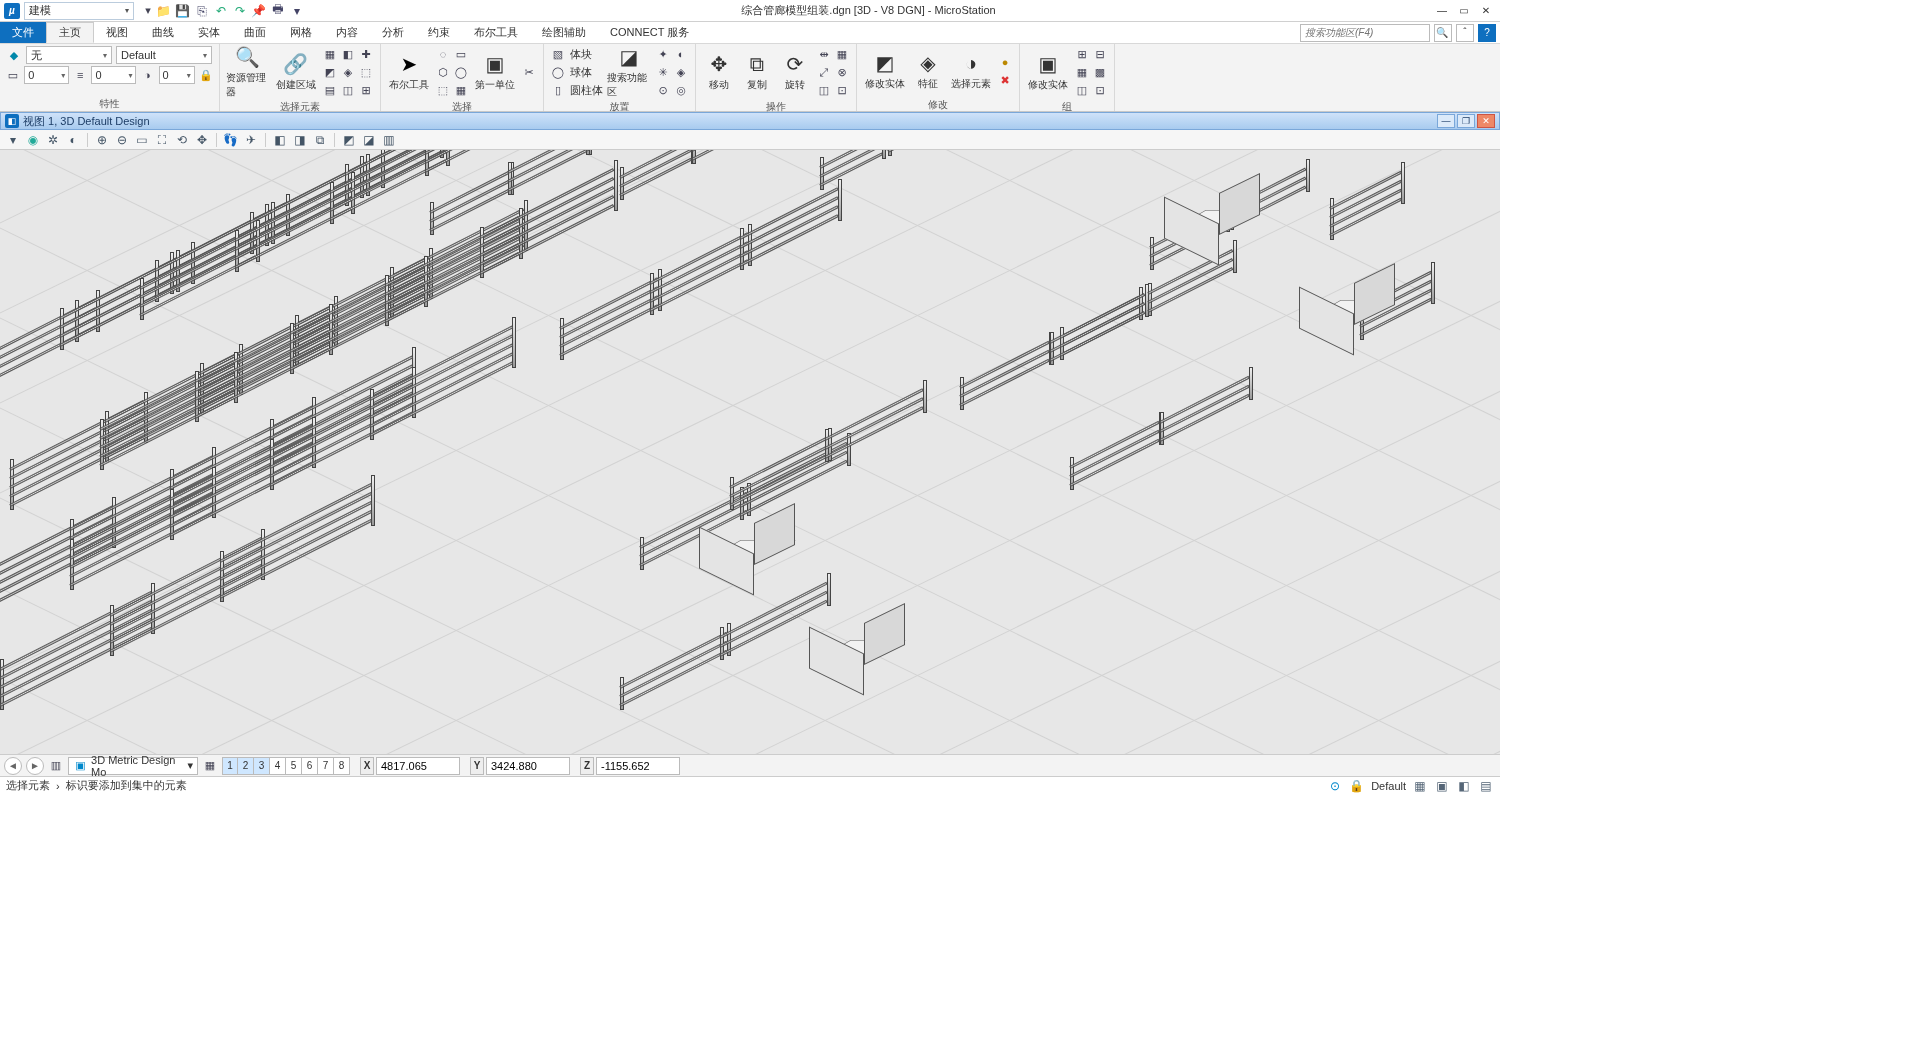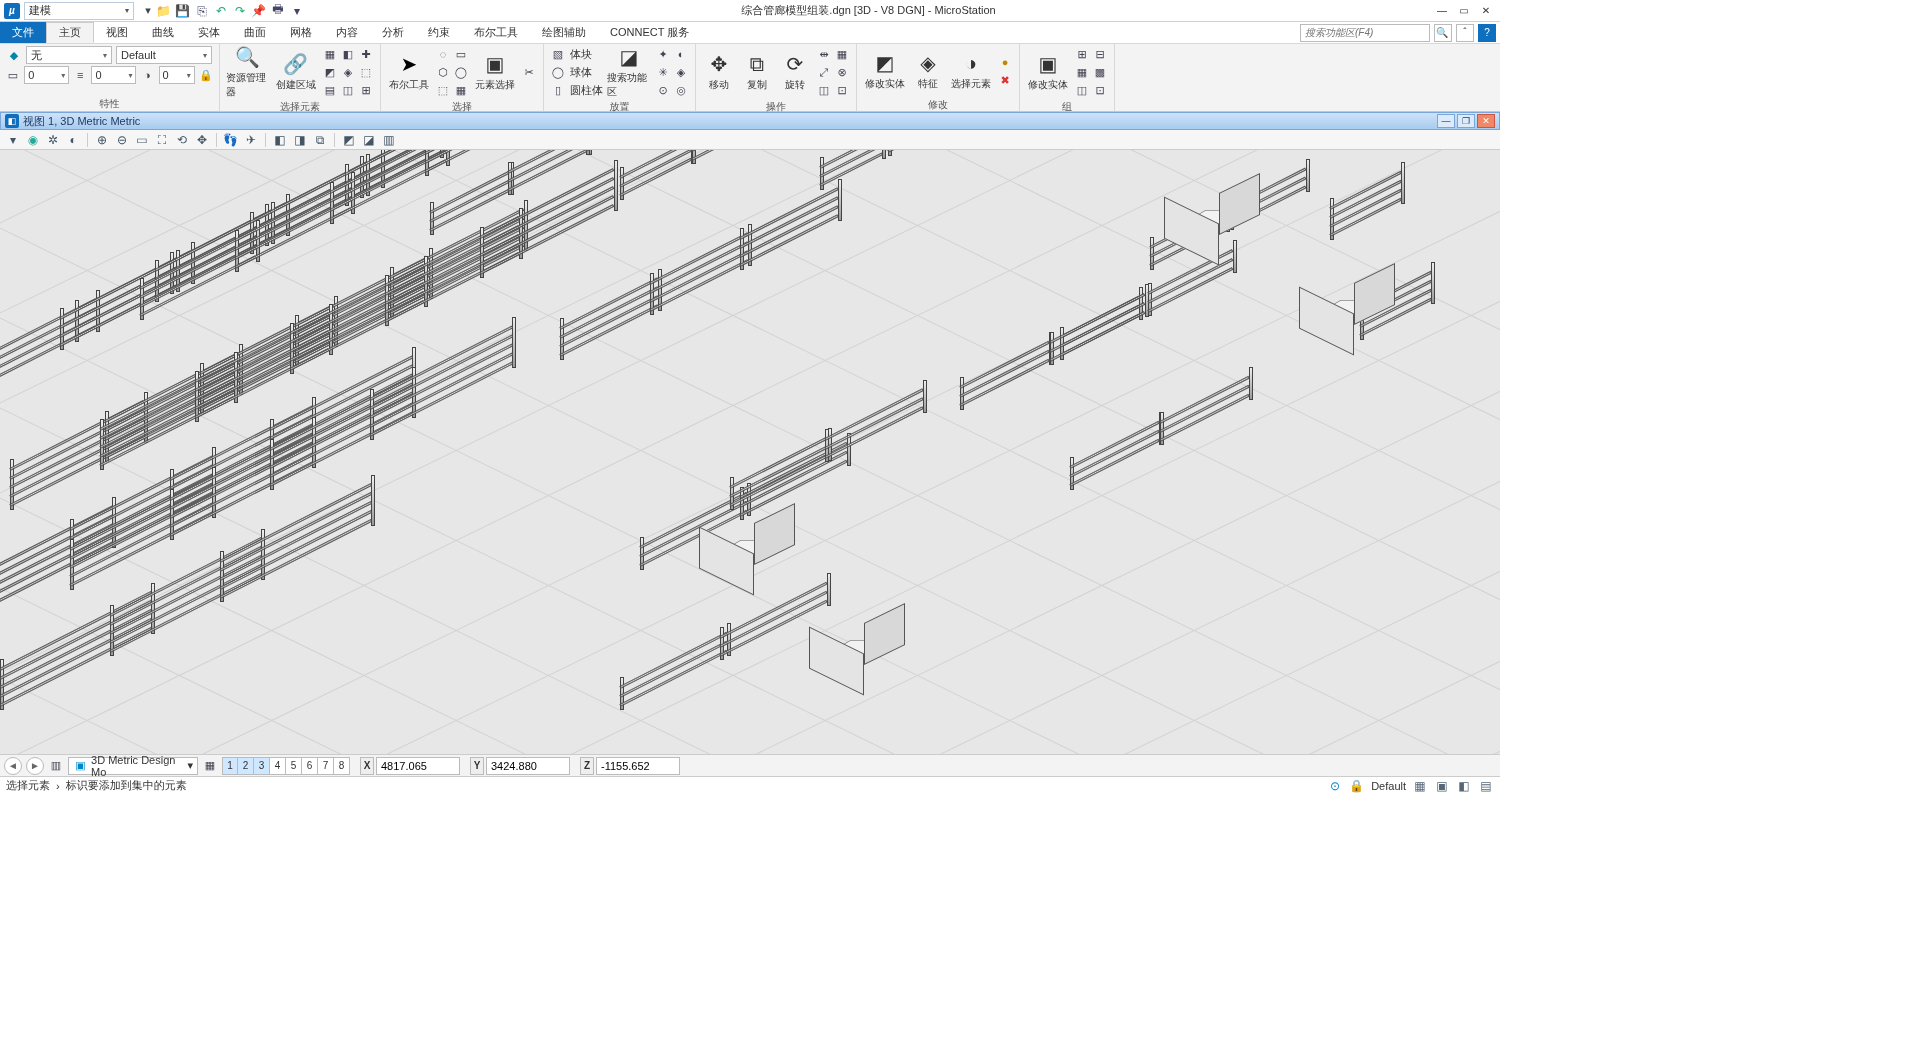--- a/index.html
+++ b/index.html
@@ -203,21 +203,21 @@
       <div class="smallgrid" style="grid-template-columns:repeat(2,16px)">
         <span class="ico">◌</span>
           <span class="ico">▭</span>
         <span class="ico">⬡</span>
           <span class="ico">◯</span>
         <span class="ico">⬚</span>
           <span class="ico">▦</span>
       </div>
       <div class="vbtn">
           <div class="bigico">▣</div>
-          <span>元素选择</span>
+          <span>第一单位</span>
         </div>
       <span class="mini-ico">✂</span>
     </div>
     <div class="rgroup-label">选择</div>
   </div>
 
   <div class="rgroup">
     <div class="rgroup-body">
       <div style="display:flex; flex-direction:column; gap:2px;">
         <div style="display:flex; gap:4px; align-items:center">
@@ -311,21 +311,21 @@
         <span class="ico">◫</span>
           <span class="ico">⊡</span>
       </div>
     </div>
     <div class="rgroup-label">组</div>
   </div>
 </div>
 
 <div class="view-hdr">
   <span class="vico">◧</span>
-  <span>视图 1, 3D Metric Metric</span>
+  <span>视图 1, 3D Default Design</span>
   <div class="vctrl">
     <span>—</span>
     <span>❐</span>
     <span class="close">✕</span>
   </div>
 </div>
 
 <div class="view-tb">
   <span class="ico">▾</span>
   <span class="ico" style="color:#2a9">◉</span>

